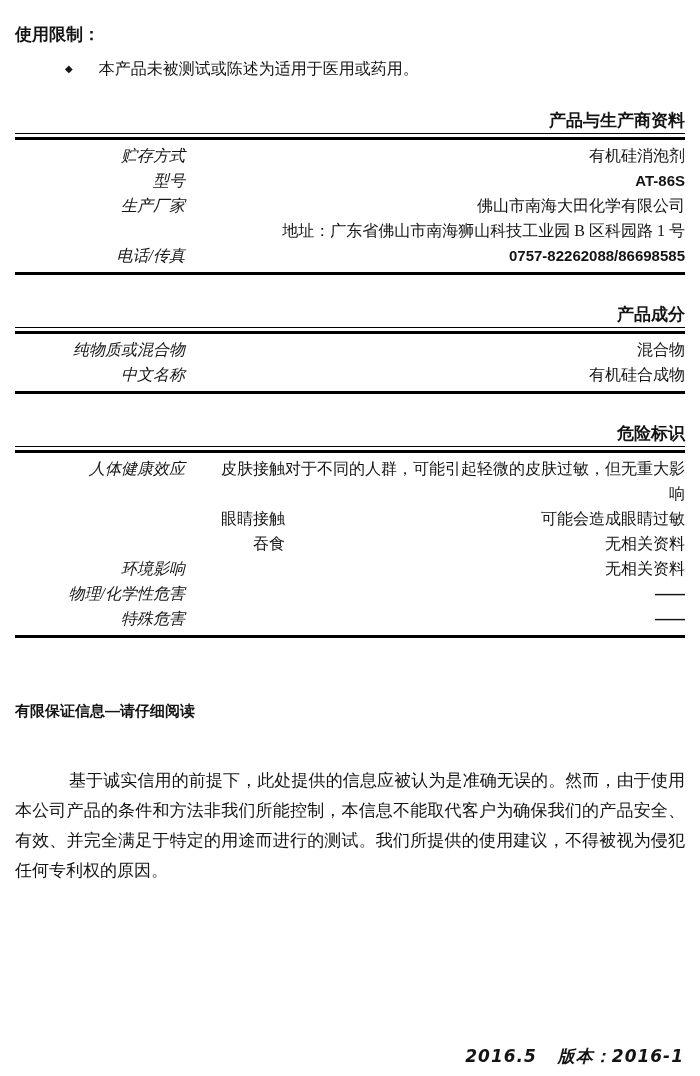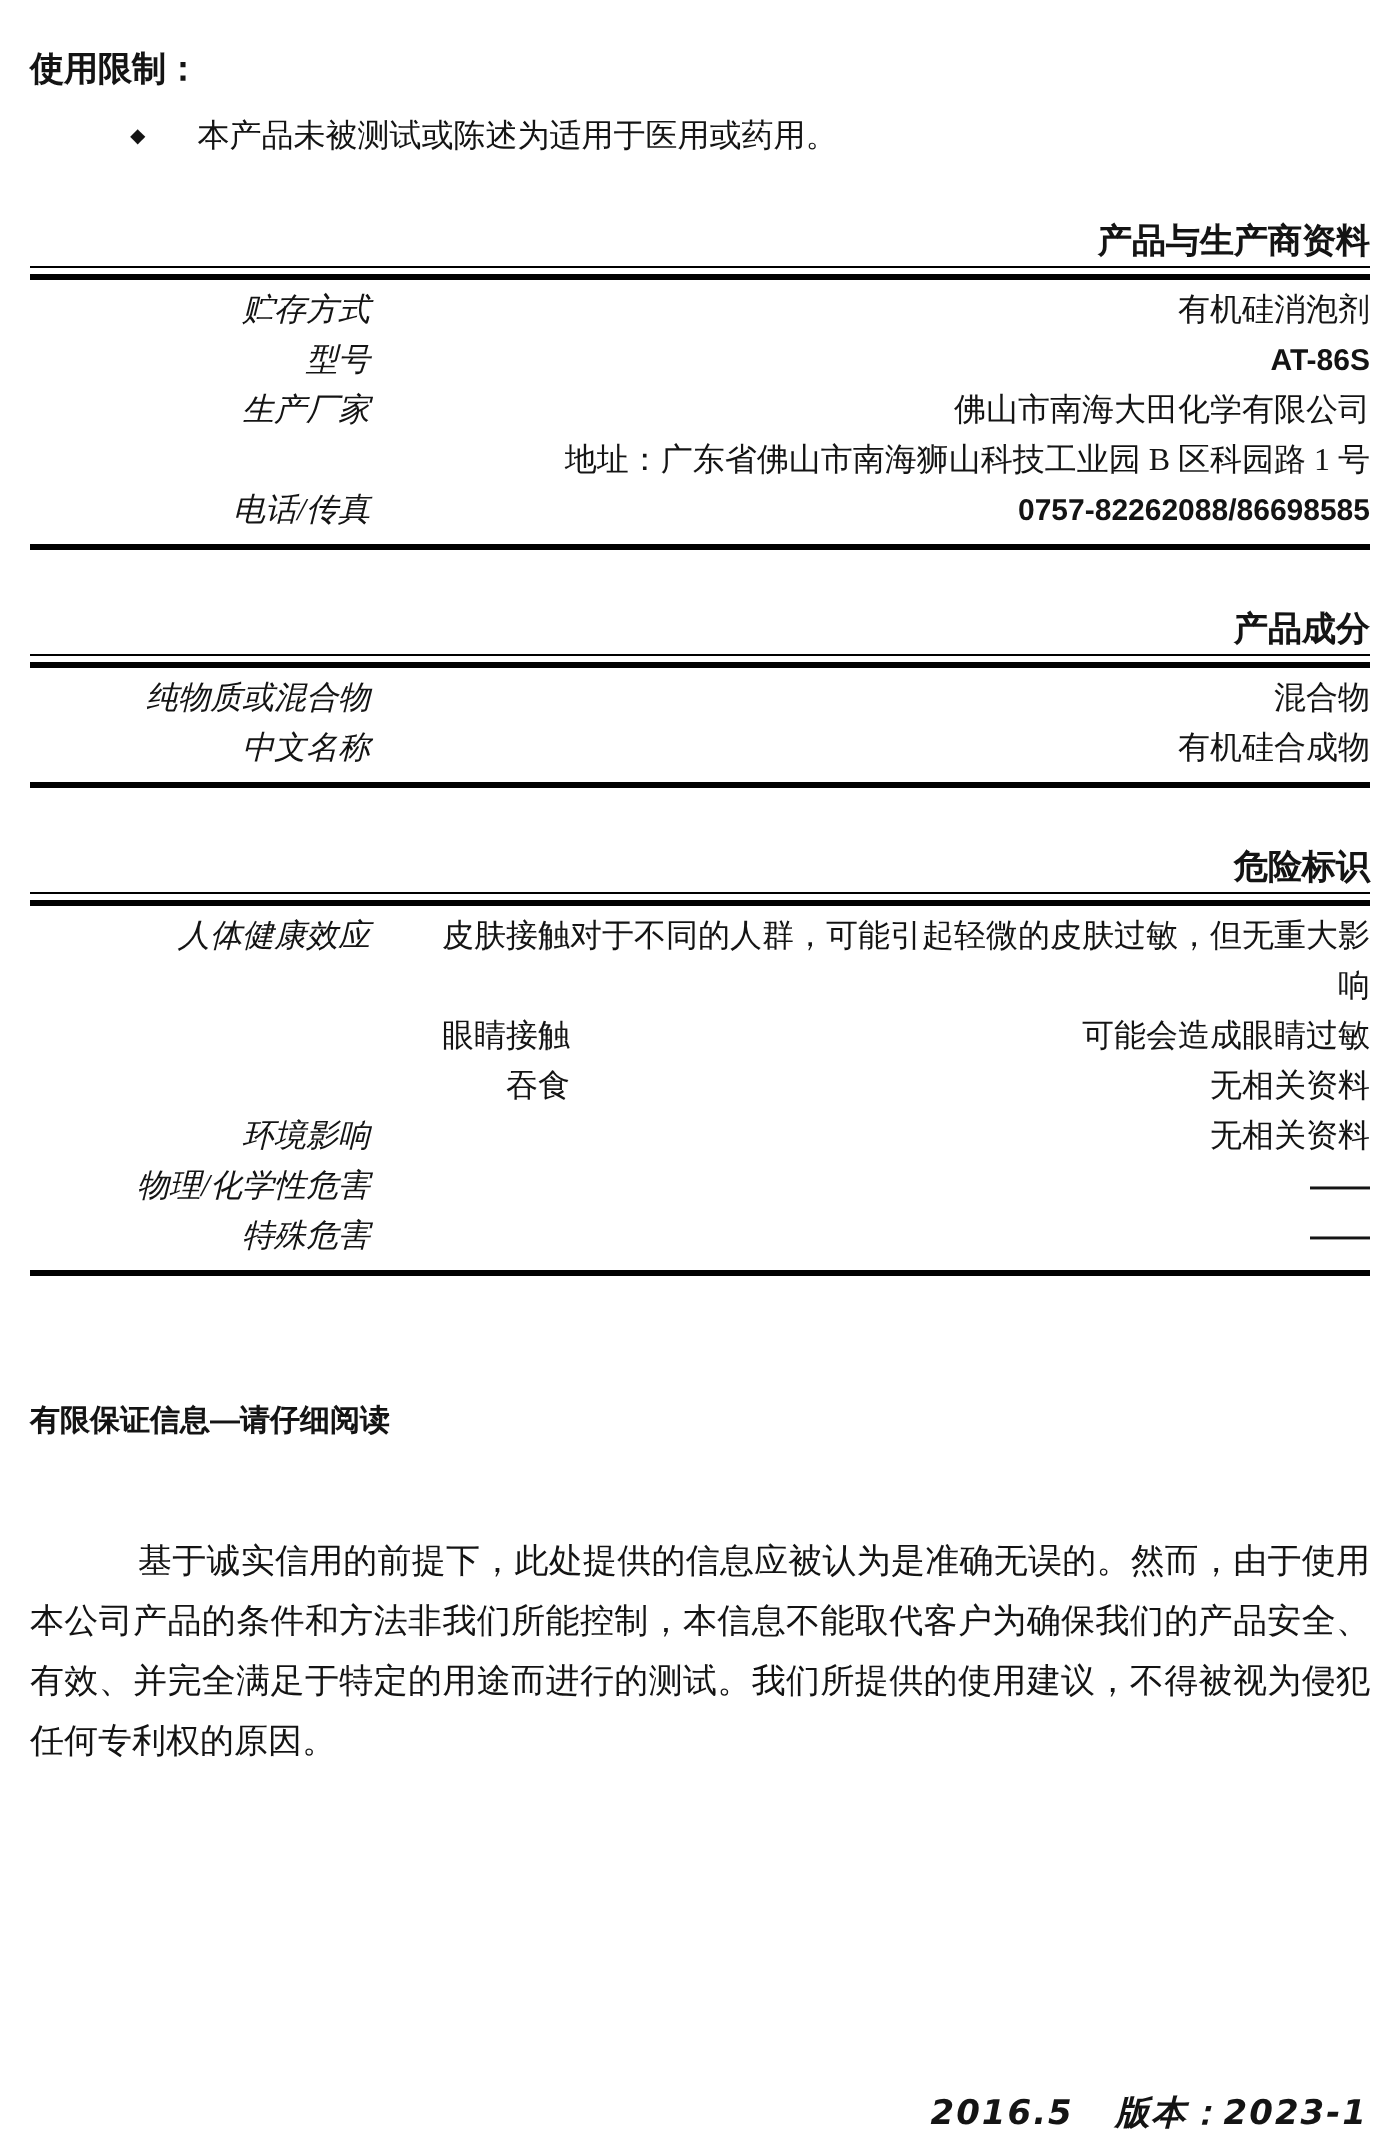--- a/index.html
+++ b/index.html
@@ -164,16 +164,16 @@
       </div>
     </div>
 
   <div class="warranty">
     <div class="warranty-title">有限保证信息—请仔细阅读</div>
     <div class="warranty-body">基于诚实信用的前提下，此处提供的信息应被认为是准确无误的。然而，由于使用本公司产品的条件和方法非我们所能控制，本信息不能取代客户为确保我们的产品安全、有效、并完全满足于特定的用途而进行的测试。我们所提供的使用建议，不得被视为侵犯任何专利权的原因。</div>
   </div>
 
   <div class="footer">
     <span>2016.5</span>
-    <span>版本：2023-1</span>
+    <span>版本：2016-1</span>
   </div>
 
 </div>
 
 </body></html>

